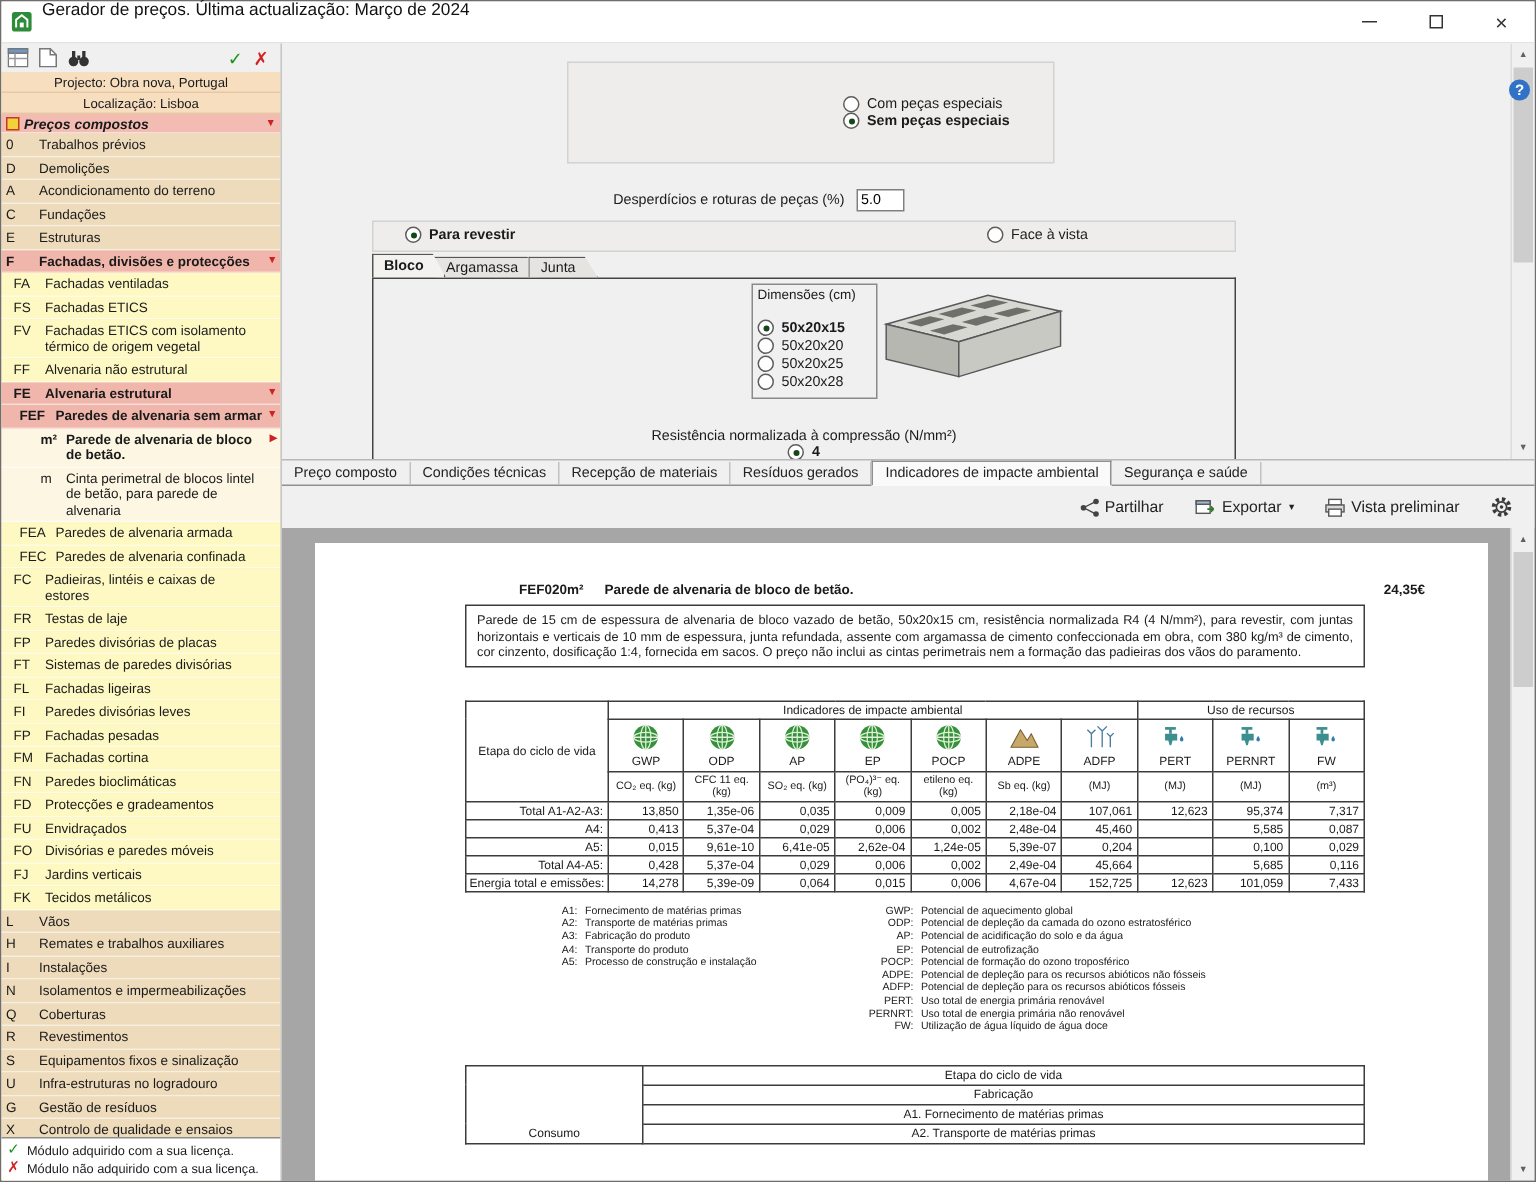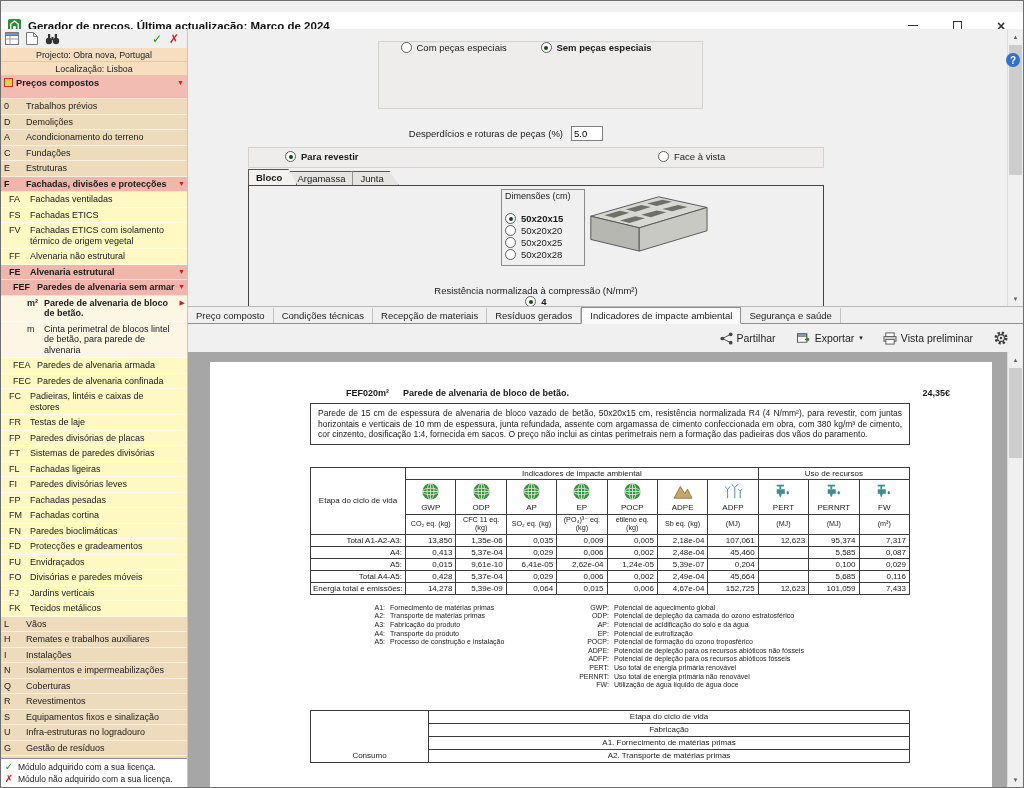--- a/index.html
+++ b/index.html
@@ -1,38 +1,38 @@
 <!DOCTYPE html>
 <html><head>
 <meta charset="utf-8">
 <style>
   html,body{margin:0;padding:0;width:1024px;height:788px;overflow:hidden;
     font-family:"Liberation Sans","DejaVu Sans",sans-serif;color:#1a1a1a;}
   *{box-sizing:border-box;}
   .app{position:relative;width:1024px;height:788px;border:1px solid #6e6e6e;background:#f0f0f0;}
 
   
-  .titlebar{position:absolute;left:0;top:11px;right:0;height:28px;background:#ffffff;
-    border-bottom:1px solid #e3e3e3;display:flex;align-items:center;padding-left:6px;font-weight:bold;}
+  .titlebar{position:absolute;left:0;top:0;right:0;height:28px;background:#ffffff;
+    border-bottom:1px solid #e3e3e3;display:flex;padding-left:6px;}
   .titlebar .apptitle{font-size:11.5px;margin-left:6px;color:#111;}
   .winbtns{margin-left:auto;display:flex;height:100%;}
   .winbtn{width:44px;height:100%;display:flex;align-items:center;justify-content:center;color:#333;}
   .winbtn .bar{width:10px;height:1px;background:#333;}
   .winbtn .box{width:9px;height:9px;border:1px solid #333;}
   .winbtn .x{font-size:14px;line-height:14px;}
 
   
   .leftcol{position:absolute;left:0;top:28px;width:186px;bottom:0;display:flex;flex-direction:column;background:#eedcbc;}
   .toolbar{height:19px;background:#f0f0f0;display:flex;align-items:center;padding:0 8px 0 4px;gap:7px;flex:0 0 auto;}
   .tbtn{display:flex;align-items:center;}
   .tb-confirm{margin-left:auto;color:#169416;font-weight:bold;font-size:12px;line-height:12px;}
   .tb-cancel{color:#d42020;font-weight:bold;font-size:12px;line-height:12px;}
   .inforow{flex:0 0 auto;font-size:8.8px;padding:1.5px 4px;background:#f6debf;border-bottom:1px solid #e6c9a4;white-space:nowrap;overflow:hidden;text-align:center;}
   .treeheader{flex:0 0 auto;position:relative;font-size:9.3px;font-weight:bold;background:#f2bcb2;
-    padding:2px 14px 10px 3px;display:flex;gap:3px;border-bottom:1px solid rgba(255,255,255,.5);}
+    padding:2px 14px 0 3px;display:flex;gap:3px;border-bottom:1px solid rgba(255,255,255,.5);font-style:italic;}
   .hicon{width:9px;height:9px;background:#f4d03a;border:1px solid #c03a2a;flex:0 0 auto;}
   .harrow{position:absolute;right:3px;top:3px;font-size:7px;color:#cc2222;}
   .tree{flex:1 1 auto;overflow:hidden;font-size:9px;line-height:10.5px;}
   .tree-row{position:relative;display:flex;align-items:flex-start;padding:2px 12px 2px 3px;
     border-bottom:1px solid rgba(255,255,255,.55);}
   .tree-row .code{flex:0 0 22px;padding-right:2px;}
   .tree-row .lab{flex:1 1 auto;}
   .lvl-1 .code{margin-left:5px;flex-basis:21px;}
   .lvl-2 .code{margin-left:9px;flex-basis:24px;}
   .lvl-3 .code{margin-left:23px;flex-basis:17px;}
@@ -44,30 +44,30 @@
   .tarrow{position:absolute;right:2px;top:3px;font-size:7px;color:#cc2222;line-height:7px;}
   .sideleg{flex:0 0 auto;background:#ffffff;border-top:1px solid #8d8d8d;padding:2px 3px;}
   .legrow{display:flex;gap:4px;font-size:8.5px;line-height:12px;align-items:center;}
   .legmark{width:10px;text-align:center;font-weight:bold;font-size:10px;}
 
   
   .maincol{position:absolute;left:186px;top:28px;right:0;bottom:0;display:flex;flex-direction:column;border-left:1px solid #c6c6c6;}
   .toppanel{position:relative;flex:0 0 277px;background:#f0f0f0;overflow:hidden;}
 
   .groupbox{position:absolute;background:#eeedeb;border:1px solid #d2d2d0;}
-  .pieces{left:190px;top:12px;width:325px;height:68px;display:flex;flex-direction:row;justify-content:center;align-items:flex-start;}
+  .pieces{left:190px;top:12px;width:325px;height:68px;display:flex;flex-direction:column;justify-content:center;align-items:flex-end;}
   .pieces .radio{width:140px;}
   .radio{display:inline-flex;align-items:flex-start;gap:5px;font-size:9.5px;}
   .rdot{width:11px;height:11px;border:1px solid #5d5d5d;border-radius:50%;background:#fff;position:relative;flex:0 0 auto;margin-top:0px;}
   .rdot.sel::after{content:"";position:absolute;left:2.5px;top:2.5px;width:4px;height:4px;border-radius:50%;background:#14481a;}
   .wasterow{position:absolute;left:60px;top:97px;width:355px;display:flex;justify-content:flex-end;align-items:center;font-size:9.5px;}
   .wasteinput{width:32px;height:15px;margin-left:8px;border:1px solid #7f7f7f;background:#fff;font-size:9.5px;padding:0 2px;font-family:inherit;}
   .finish{left:60px;top:118px;width:576px;height:21px;}
   .finish .radio{position:absolute;top:3px;}
-  .finish .radio:nth-child(1){left:36px;}
+  .finish .radio:nth-child(1){left:21px;}
   .finish .radio:nth-child(2){left:409px;}
 
   .ftabs{position:absolute;left:60px;top:140px;height:16px;display:flex;align-items:flex-end;z-index:3;}
   .ftab{height:14px;line-height:13px;font-size:9.5px;padding:0 14px 0 7px;background:#e6e4e0;border:1px solid #555;
     border-bottom:none;margin-right:-8px;clip-path:polygon(0 0,calc(100% - 9px) 0,100% 100%,0 100%);}
   .ftab.active{background:#f3f2ef;font-weight:bold;z-index:4;height:16px;line-height:15px;}
   .fcontent{position:absolute;left:60px;top:156px;width:576px;height:121px;border:1px solid #444;border-bottom:none;background:#f0f0f0;overflow:hidden;}
   .dims{position:absolute;left:252px;top:3px;width:84px;height:77px;border:1px solid #8a8a8a;padding:1px 3px;}
   .dims .dlabel{font-size:9px;margin-bottom:12px;}
   .dims .radio{display:flex;margin:1px 0;}

